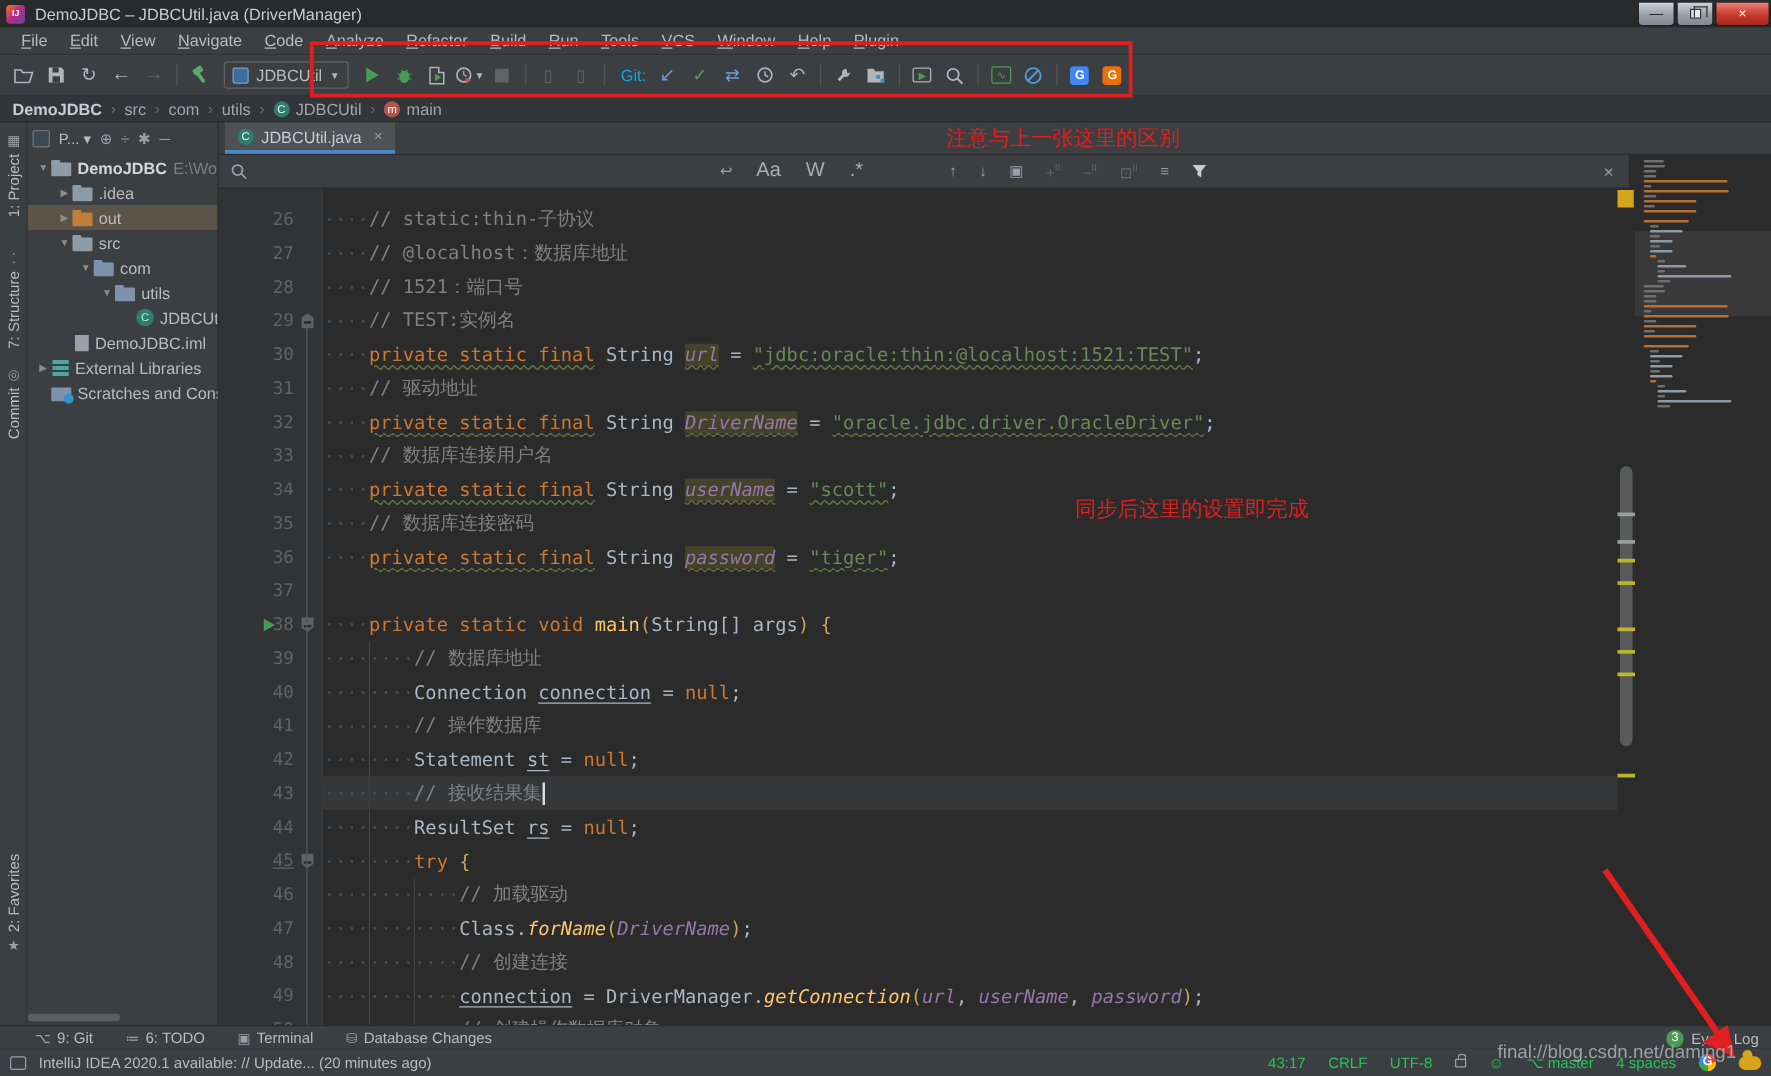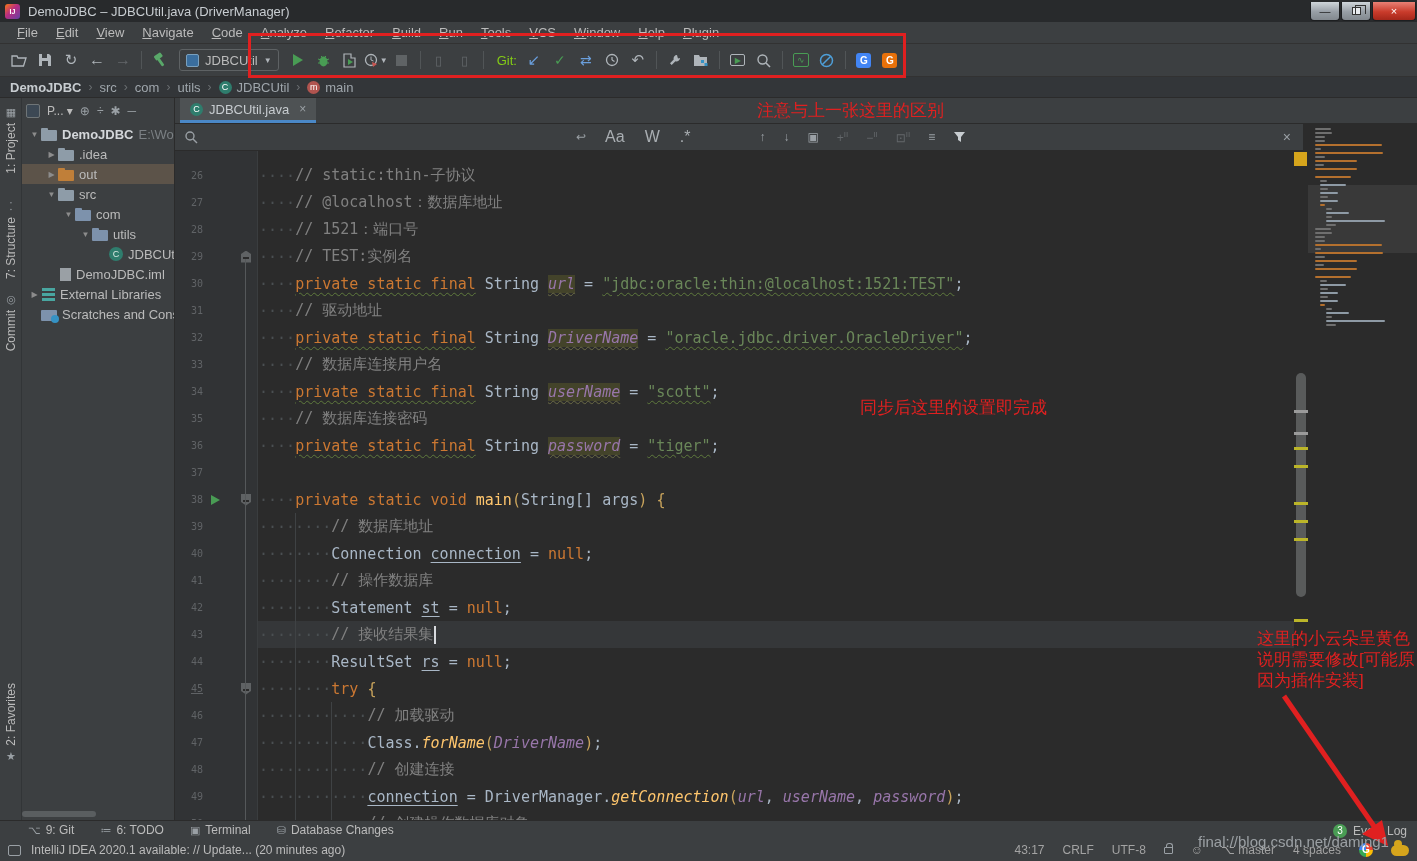--- a/index.html
+++ b/index.html
@@ -27,21 +27,21 @@
     padding-left:8px; border-bottom:1px solid #323232; }
   .menu-item { font-size:13px; color:#bbbbbb; padding:2px 9px; }
   .menu-item:first-letter { text-decoration:underline; }
   #toolbar { left:0; top:44px; width:1417px; height:33px; background:#3C3F41; display:flex; align-items:center;
     padding-left:6px; border-bottom:1px solid #323232; }
   .tbi { width:26px; height:24px; display:flex; align-items:center; justify-content:center; font-size:15px; color:#AFB5BA; }
   .tb-sep { width:1px; height:18px; background:#515557; margin:0 5px; }
   .tb-combo { height:22px; border:1px solid #5e6264; border-radius:3px; display:flex; align-items:center;
     padding:0 6px; margin:0 6px; font-size:13px; color:#bbb; gap:6px; }
   .combo-ic { width:13px; height:13px; background:#3a6e9e; border:1px solid #7aa0bd; border-radius:2px; }
-  .tb-label { font-size:13px; color:#84cc16; margin:0 4px 0 8px; }
+  .tb-label { font-size:13px; color:#0ea5e9; margin:0 4px 0 8px; }
   .glyph-green { color:#499C54; } .glyph-blue { color:#6A9EDB; } .glyph-dim { color:#63676a; }
   .sq-g { width:16px; height:14px; border:1px solid #499C54; border-radius:2px; color:#499C54; font-size:9px;
     display:flex; align-items:center; justify-content:center; }
   .sq-trans { width:15px; height:15px; border-radius:3px; color:#fff; font-size:10px; font-weight:bold;
     display:flex; align-items:center; justify-content:center; }
   .run-tri { width:0; height:0; border-left:10px solid #499C54; border-top:6px solid transparent; border-bottom:6px solid transparent; }
   .stop-sq { width:11px; height:11px; background:#5f6365; }
   .consq { width:15px; height:12px; border:1px solid #AFB5BA; border-radius:2px; font-size:8px; color:#499C54;
     display:flex; align-items:center; justify-content:center; }
 
@@ -95,22 +95,22 @@
   .fb-ic { padding:0 9px; }
   .fb-toggle { padding:0 10px; font-size:16px; color:#a9aeb2; }
   .fb-spacer { flex:1; }
   .fb-sub { font-size:8px; vertical-align:super; }
   #find-close { padding:0 12px; font-size:14px; color:#9aa0a5; }
 
   #gutter { left:175px; top:151px; width:83px; height:669px; background:#313335; border-right:1px solid #3a3d3f; overflow:hidden; }
   #codearea { left:259px; top:151px; width:1035px; height:669px; overflow:hidden;
     font-family:"DejaVu Sans Mono", monospace; font-size:15px; }
   .gut-row, .code-row { position:absolute; height:27px; display:flex; align-items:center; }
-  .gut-num { position:absolute; width:28px; text-align:right; color:#606366; font-size:10px;
-    font-family:"DejaVu Sans Mono", monospace; }
+  .gut-num { position:absolute; width:28px; text-align:right; color:#606366; font-size:14px;
+    font-family:"DejaVu Sans Mono", monospace;margin-left:32px; }
   .cur-line { position:absolute; left:175px; width:1119px; height:27px; background:#353739; z-index:0; }
   .code-row { white-space:pre; z-index:1; }
   .t-kw { color:#CC7832; } 
   .t-kww { color:#CC7832; text-decoration:underline wavy #5f7a3d 1px; text-underline-offset:3px; }
   .t-pl { color:#A9B7C6; }
   .t-cls { color:#A9B7C6; }
   .t-cmt { color:#808080; }
   .t-strw { color:#6A8759; text-decoration:underline wavy #5f7a3d 1px; text-underline-offset:3px; }
   .t-field { color:#9876AA; font-style:italic; }
   .t-fh { color:#9876AA; font-style:italic; background:#43432A; text-decoration:underline wavy #6a6a45 1px; text-underline-offset:3px; }
@@ -143,21 +143,21 @@
     display:flex; align-items:center; padding-left:28px; gap:26px; font-size:12px; color:#bbbbbb; }
   .bb-item { display:flex; align-items:center; gap:5px; }
   .bb-ic { color:#9aa0a5; font-size:11px; }
   #eventlog { position:absolute; right:10px; top:0; height:19px; display:flex; align-items:center; gap:6px; }
   #evt-badge { width:14px; height:14px; border-radius:50%; background:#499C54; color:#fff; font-size:10px;
     display:flex; align-items:center; justify-content:center; }
   #statusbar { left:0; top:839px; width:1417px; height:22px; background:#3C3F41; display:flex; align-items:center;
     font-size:12px; color:#bbbbbb; padding:0 8px; }
   #sb-winic { width:13px; height:11px; border:1px solid #9aa0a5; border-radius:2px; margin-right:10px; }
   #sb-right { margin-left:auto; display:flex; align-items:center; gap:18px; }
-  .sb-seg { color:#a3a3a3; }
+  .sb-seg { color:#22c55e; }
   .lock-ic { width:9px; height:7px; border:1px solid #9aa0a5; border-radius:1px; position:relative; display:inline-block; }
   .lock-ic:before { content:""; position:absolute; left:1px; top:-5px; width:5px; height:4px;
     border:1px solid #9aa0a5; border-bottom:none; border-radius:3px 3px 0 0; }
   .g-ic { width:14px; height:14px; border-radius:50%; font-size:10px; font-weight:bold; color:#fff; text-align:center; line-height:14px;
     background:conic-gradient(#ea4335 0 25%,#fbbc05 25% 50%,#34a853 50% 75%,#4285f4 75% 100%); }
   .cloud-ic { width:18px; height:11px; background:#D6A51C; border-radius:6px; position:relative; }
   .cloud-ic:before { content:""; position:absolute; left:3px; top:-5px; width:8px; height:8px; border-radius:50%; background:#D6A51C; }
 
   
   .red { color:#E02020; z-index:60; font-size:17px; line-height:21px; }
@@ -700,24 +700,19 @@
       <span class="sb-seg">⌥ <span>master</span></span>
       <span class="sb-seg">4 spaces</span>
       <span class="g-ic">G</span>
       <span class="cloud-ic"></span>
     </div>
   </div>
 
   <div id="red-box" class="abs"></div>
   <div class="abs red" style="left:757px; top:100px;">注意与上一张这里的区别</div>
   <div class="abs red" style="left:860px; top:397px;">同步后这里的设置即完成</div>
-  <div class="abs red" style="left:1257px; top:628px; width:158px;" id="cloud-note">
-      <div>这里的小云朵呈黄色</div>
-      <div>说明需要修改[可能原</div>
-      <div>因为插件安装]</div>
-    </div>
   <svg class="abs" style="left:1270px; top:690px; z-index:62;" width="140" height="165">
     <line x1="14" y1="6" x2="108" y2="142" stroke="#E02020" stroke-width="5"></line>
     <polygon points="118,156 92,144 112,130" fill="#E02020"></polygon>
   </svg>
 
   <div id="watermark" class="abs">final://blog.csdn.net/daming1</div>
 </div>
 
 </body></html>

